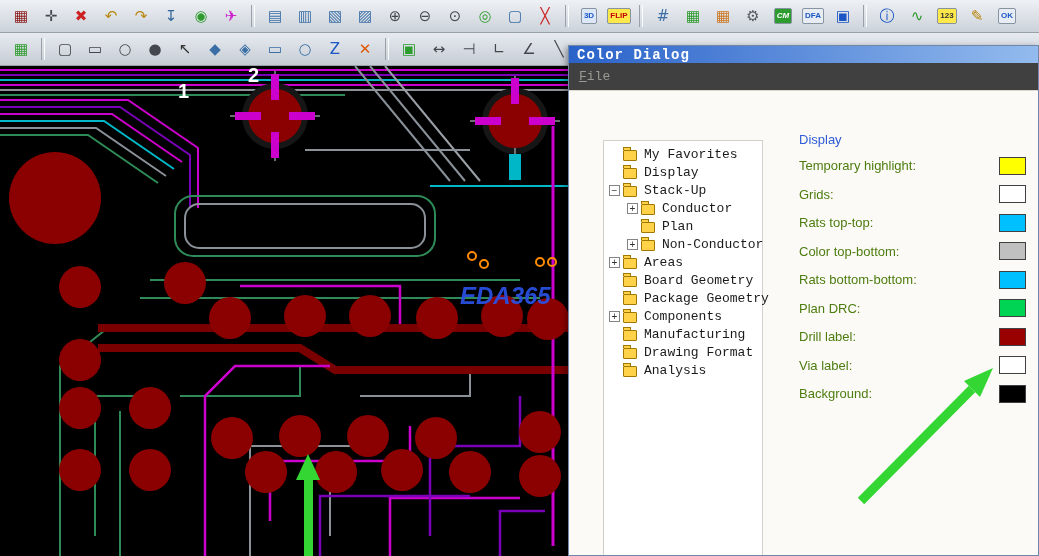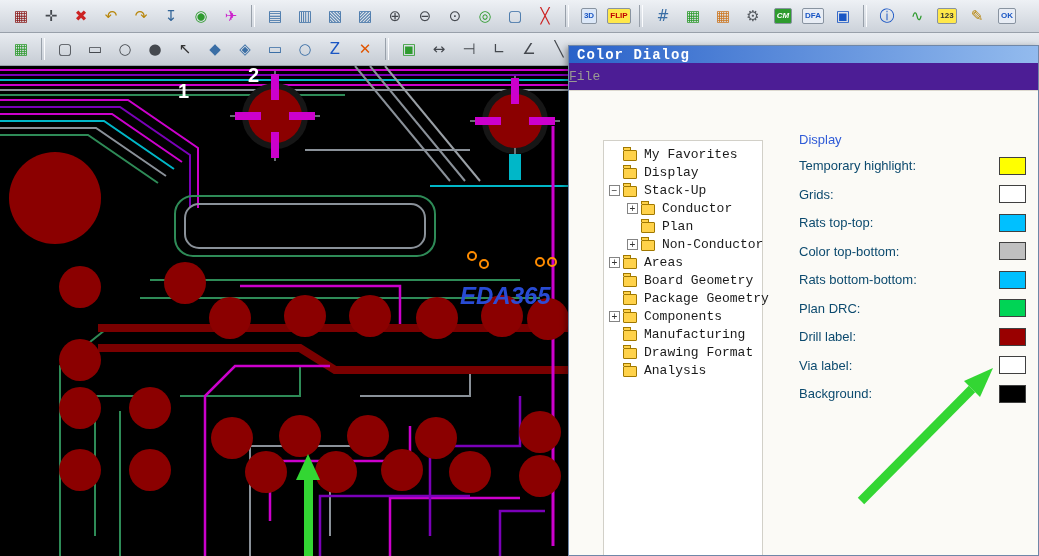--- a/index.html
+++ b/index.html
@@ -20,23 +20,23 @@
 
   
   .canvas{position:absolute;left:0;top:66px;width:568px;height:490px;background:#000;}
 
   
   .dialog{position:absolute;left:568px;top:45px;width:471px;height:511px;background:#fbfaf6;
     border:1px solid #6f87a8;box-sizing:border-box;overflow:hidden;box-shadow:-2px 2px 6px rgba(0,0,0,.35);}
   .titlebar{height:17px;background:linear-gradient(90deg,#2a62c9,#93bbee);color:#fff;
     font-family:"Liberation Mono",monospace;font-weight:bold;font-size:14px;letter-spacing:1px;
     display:flex;align-items:center;padding-left:8px;}
-  .menubar{height:27px;display:flex;align-items:center;
+  .menubar{height:27px;display:flex;align-items:center;padding-left:10px;
     font-family:"Liberation Mono",monospace;font-size:13px;color:#9a9a93;
-    border-bottom:1px solid #ddd9d0;background:#4c1d95;}
+    border-bottom:1px solid #ddd9d0;background:#404040;}
   .menu-file{cursor:default;}
   .menu-file::first-letter{text-decoration:underline;}
 
   .tree{position:absolute;left:34px;top:94px;width:160px;bottom:0;background:#fff;
     border:1px solid #d2d0c8;border-bottom:none;box-sizing:border-box;padding:4px 0 0 3px;
     font-family:"Liberation Mono",monospace;font-size:13px;color:#1a1a1a;}
   .tree-item{display:flex;align-items:center;height:18px;white-space:nowrap;cursor:default;}
   .tree-expand{width:11px;height:11px;border:1px solid #848484;background:#fff;font-size:10px;
     line-height:9px;text-align:center;margin-right:3px;flex:none;box-sizing:border-box;
     font-family:"Liberation Sans",sans-serif;color:#333;}
@@ -44,21 +44,21 @@
   .folder-icon{width:14px;height:11px;background:#ffd24a;border:1px solid #a07800;border-radius:1px;
     margin:2px 5px 0 0;flex:none;position:relative;box-sizing:border-box;}
   .folder-icon::before{content:"";position:absolute;top:-4px;left:-1px;width:6px;height:2px;
     background:#ffd24a;border:1px solid #a07800;border-bottom:none;}
   .tree-label{padding:0 2px;}
 
   .panel{position:absolute;left:230px;top:86px;right:6px;bottom:0;}
   .panel-caption{color:#2f5bd7;font-size:13px;margin:0 0 10px 0;}
   .display-rows{display:flex;flex-direction:column;gap:11.5px;}
   .display-row{display:flex;align-items:center;justify-content:space-between;height:17px;}
-  .display-label{font-size:13px;color:#0c4a6e;}
+  .display-label{font-size:13px;color:#4d7c0f;}
   .swatch{width:25px;height:16px;border:1px solid #404040;margin-right:6px;flex:none;cursor:pointer;}
 
   .overlay{position:absolute;inset:0;pointer-events:none;}
 </style>
 </head>
 <body>
 
 <div id="app">
 
   <div class="toolbar row1" id="tb1">

